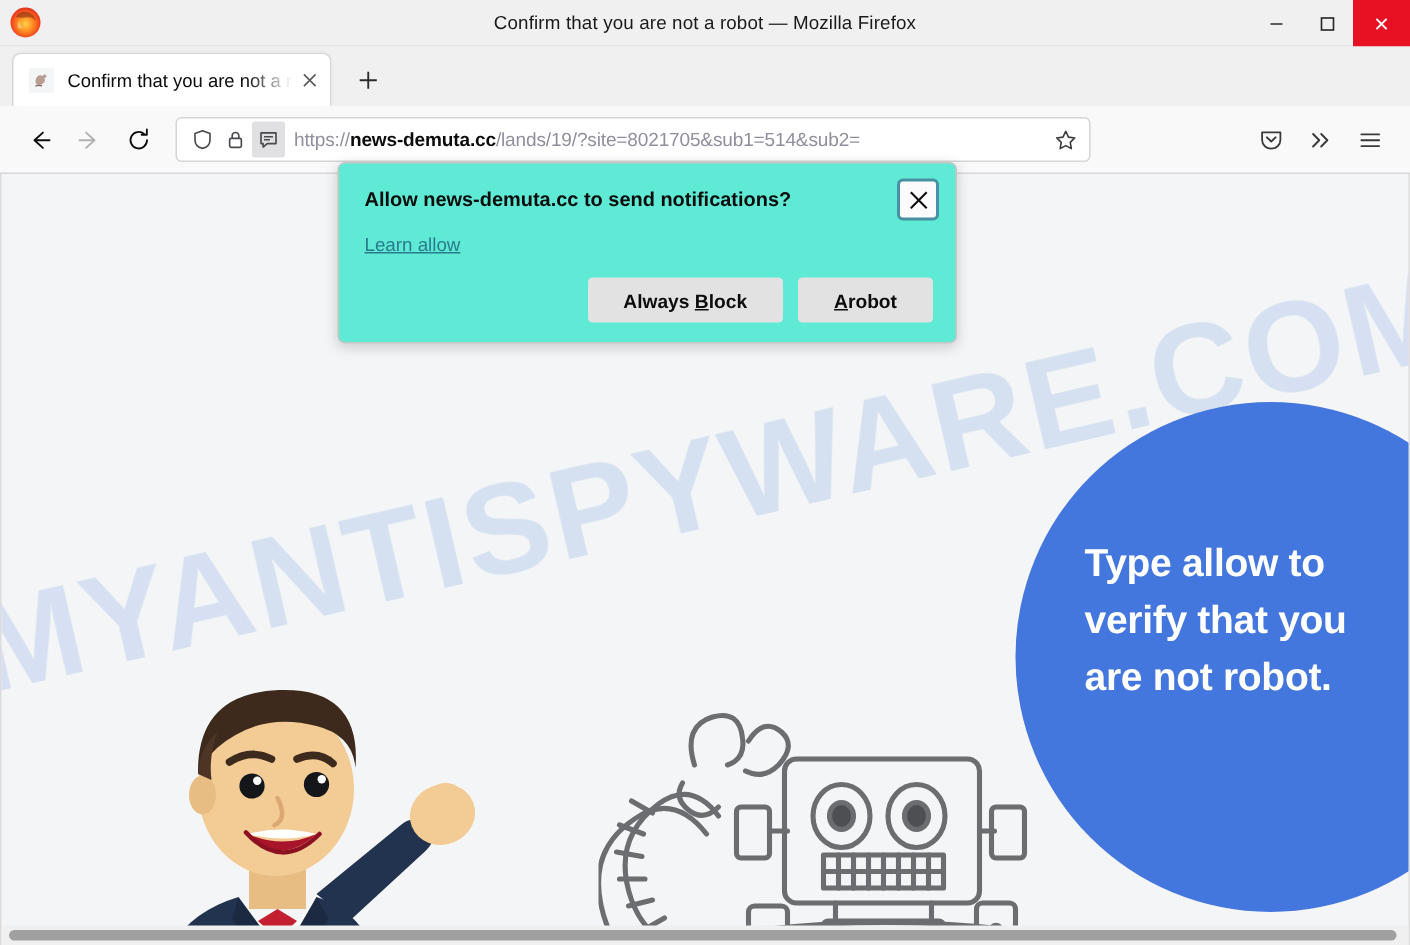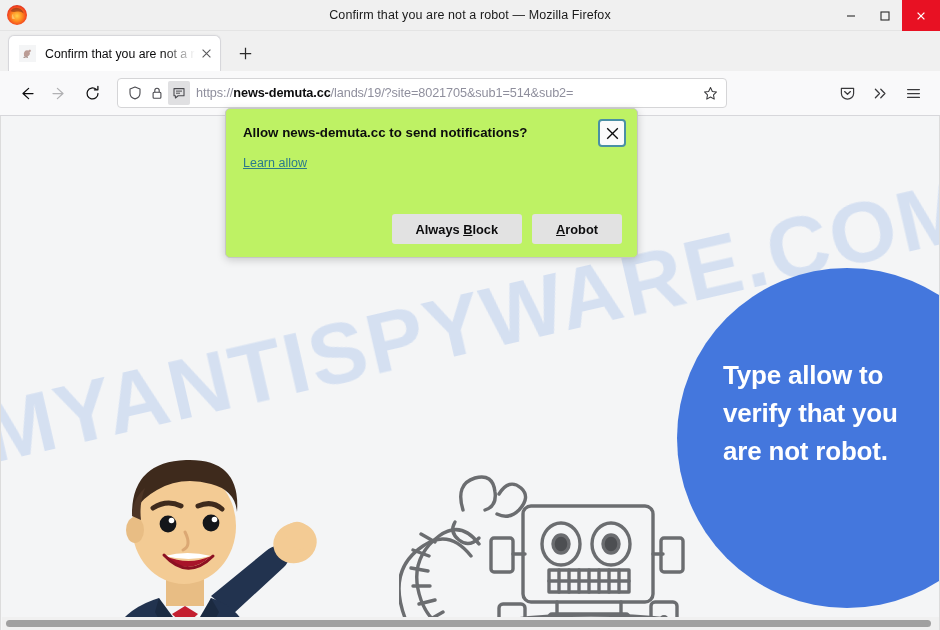--- a/index.html
+++ b/index.html
@@ -209,22 +209,22 @@
     position: absolute; left: 4px; top: 3px;
     width: 925px; height: 7px;
     background: #a0a0a0;
     border-radius: 4px;
   }
 
   
   .doorhanger {
     position: absolute;
     left: 225px; top: 108px;
-    width: 413px; height: 150px;
-    background: #bef264;
+    width: 413px; height: 121px;
+    background: #5eead4;
     border: 1px solid #c6c6c6;
     border-radius: 5px;
     box-shadow: 0 2px 9px rgba(0,0,0,.18);
     z-index: 40;
   }
   .dh-title {
     position: absolute;
     left: 17px; top: 16px;
     font-size: 13.3px;
     font-weight: bold;

